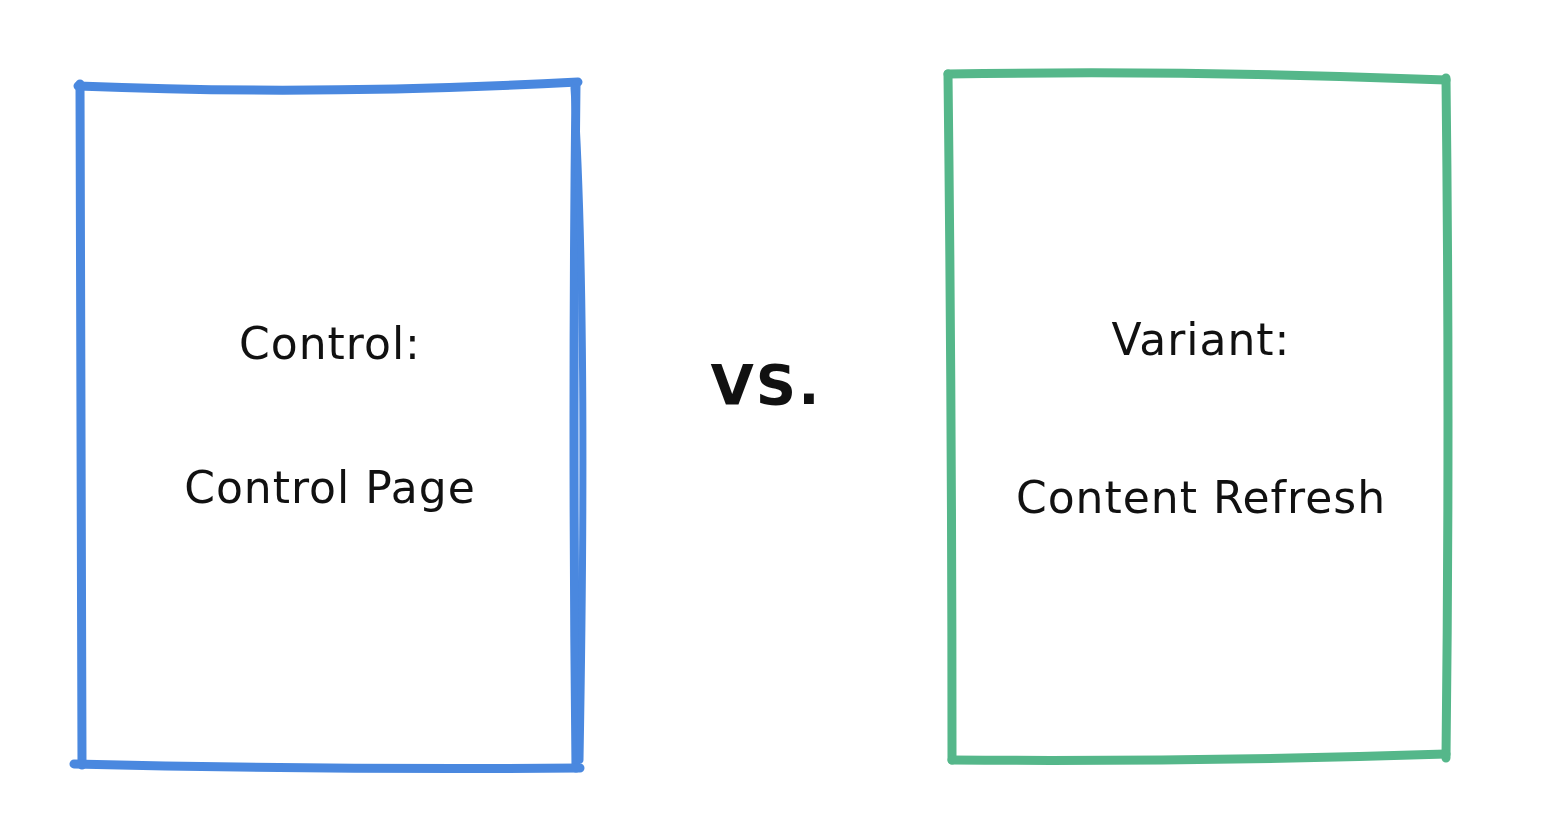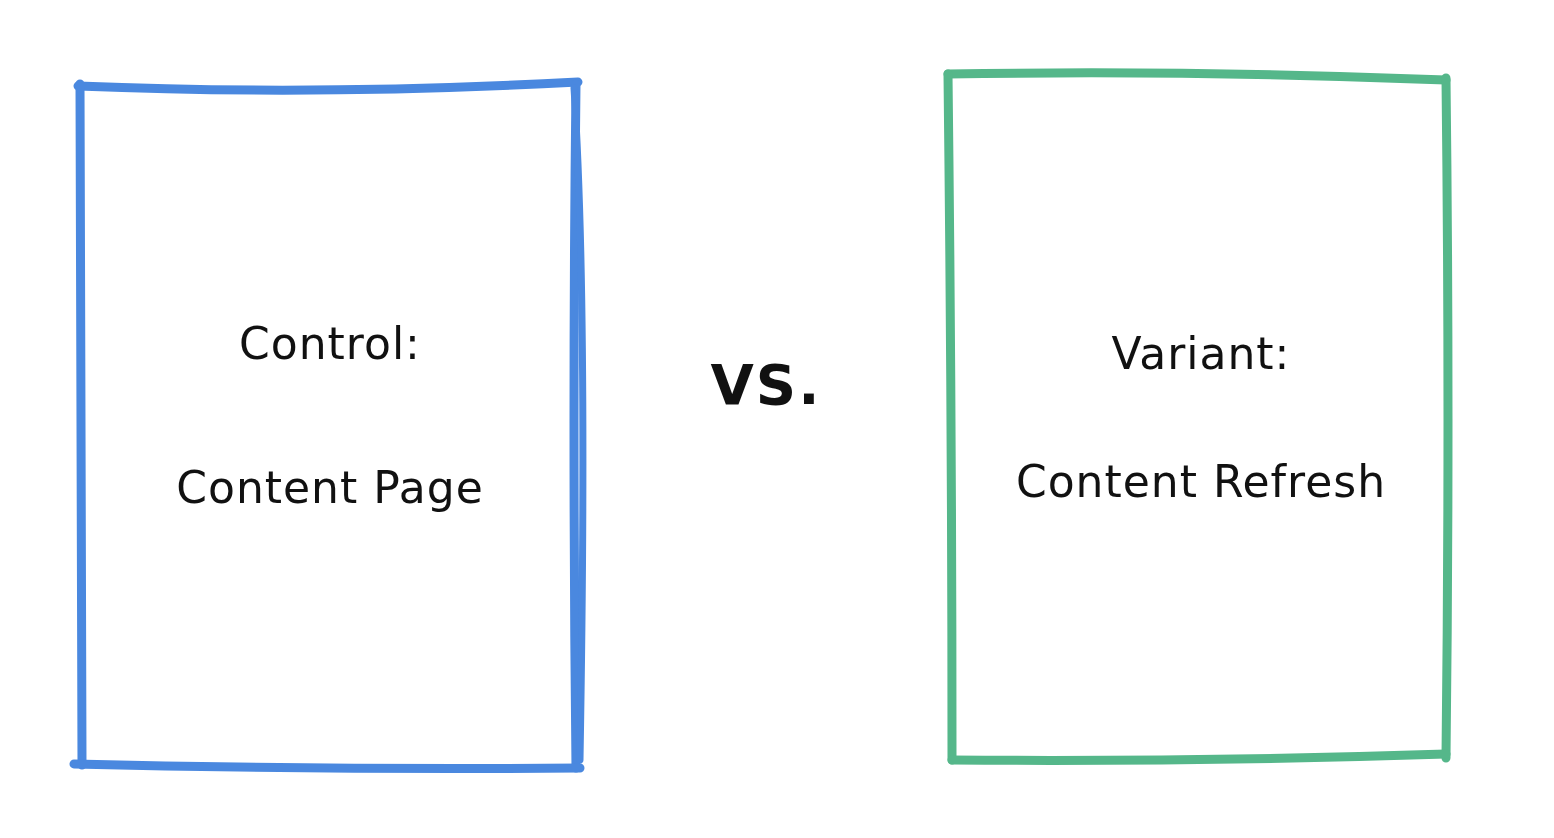--- a/index.html
+++ b/index.html
@@ -55,18 +55,18 @@
 
   <g fill="none" stroke="#55b78a" stroke-width="9" stroke-linecap="round" stroke-linejoin="round">
     <path d="M948 74 Q1200 70 1446 80"></path>
     <path d="M948 74 Q952 420 952 760"></path>
     <path d="M1446 78 Q1450 420 1446 758"></path>
     <path d="M952 760 Q1200 762 1446 754"></path>
   </g>
 </svg>
 
 <div class="label title-line" style="left:330px; top:318px;">Control:</div>
-<div class="label title-line" style="left:330px; top:462px;">Content Page</div>
+<div class="label title-line" style="left:330px; top:462px;">Control Page</div>
 
 <div class="label vs" style="left:766px; top:352px;">VS.</div>
 
-<div class="label title-line" style="left:1201px; top:328px;">Variant:</div>
-<div class="label title-line" style="left:1201px; top:456px;">Content Refresh</div>
+<div class="label title-line" style="left:1201px; top:314px;">Variant:</div>
+<div class="label title-line" style="left:1201px; top:472px;">Content Refresh</div>
 
 </body></html>

